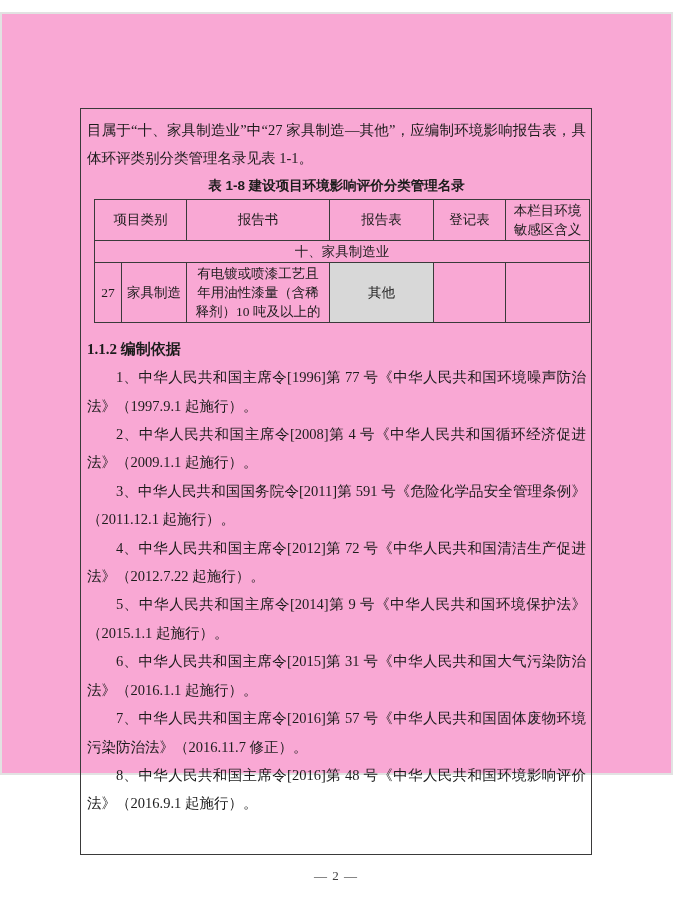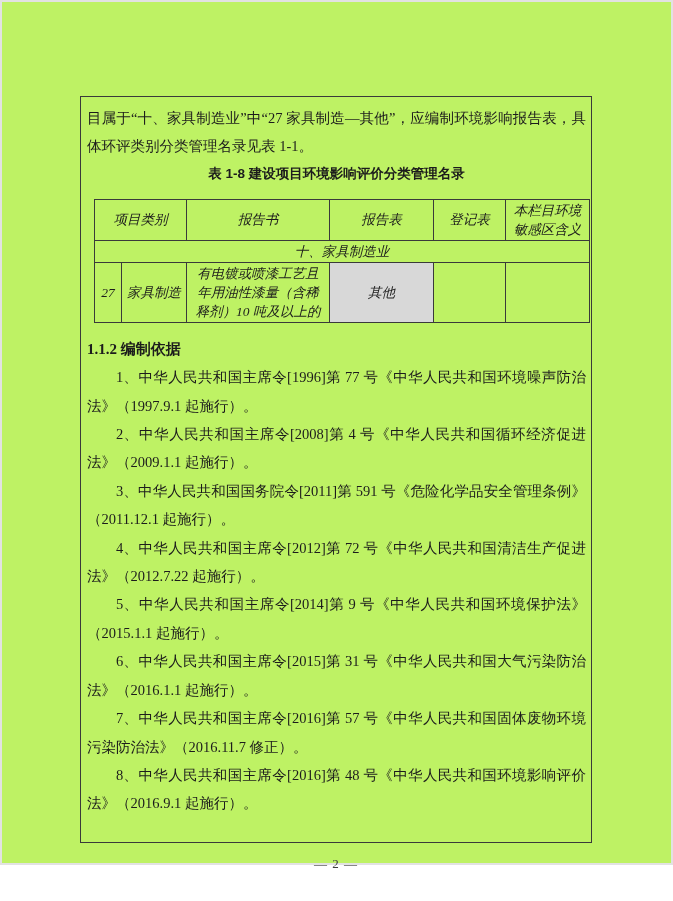--- a/index.html
+++ b/index.html
@@ -5,45 +5,45 @@
   * { margin:0; padding:0; box-sizing:border-box; }
   html,body { background:#ffffff; }
   body {
     width:673px; height:901px;
     font-family:"Liberation Serif","DejaVu Serif",serif;
     color:#1c1c1c;
     position:relative;
     overflow:hidden;
   }
   .page {
-    position:absolute; left:0; top:0; width:673px; height:865px;
-    background:#bef264;
+    position:absolute; left:0; top:12px; width:673px; height:763px;
+    background:#f9a8d4;
     box-shadow: inset 0 0 0 2px #e2e2e2;
   }
   .content-box {
     position:absolute; left:80px; top:96px;
     width:512px; height:747px;
     border:1px solid #3a3a3a;
     padding:7px 5px 0 6px;
     font-size:14.5px;
     line-height:28.4px;
   }
   .para { text-align:justify; }
   .para.indent { text-indent:2em; }
   .table-title {
     text-align:center; font-weight:bold;
     font-size:13.5px; line-height:21px;
     font-family:"Liberation Sans","DejaVu Sans",sans-serif;
     margin-top:2px;
   }
   table.catalog {
     border-collapse:collapse; table-layout:fixed;
-    margin-left:7px; margin-top:15px;
+    margin-left:7px; margin-top:3px;
     width:495px;
-    font-size:13.5px; line-height:19px;font-style:italic;
+    font-size:13.5px; line-height:19px;
   }
   table.catalog th, table.catalog td {
     border:1px solid #3a3a3a;
     text-align:center; vertical-align:middle;
     font-weight:normal;
     padding:1px 4px;
   }
   table.catalog thead th { height:40px; }
   td.section-cell { text-align:left; height:22px; padding-left:6px; }
   td.desc-cell { text-align:left; }

